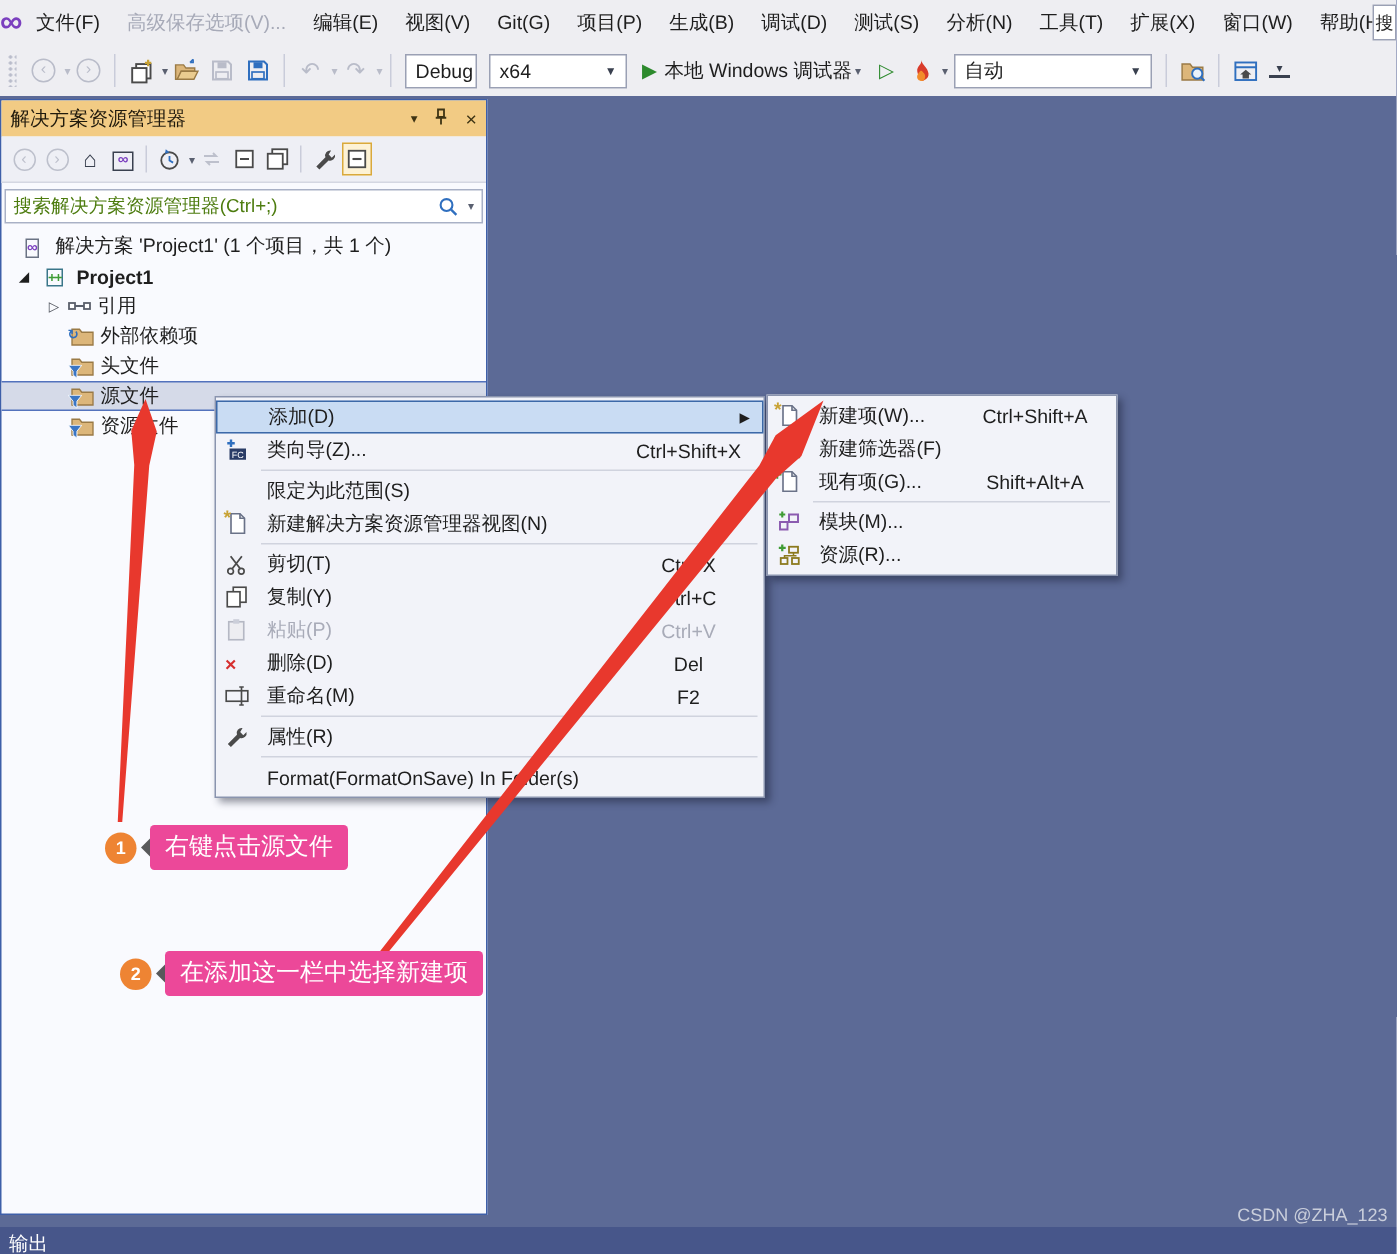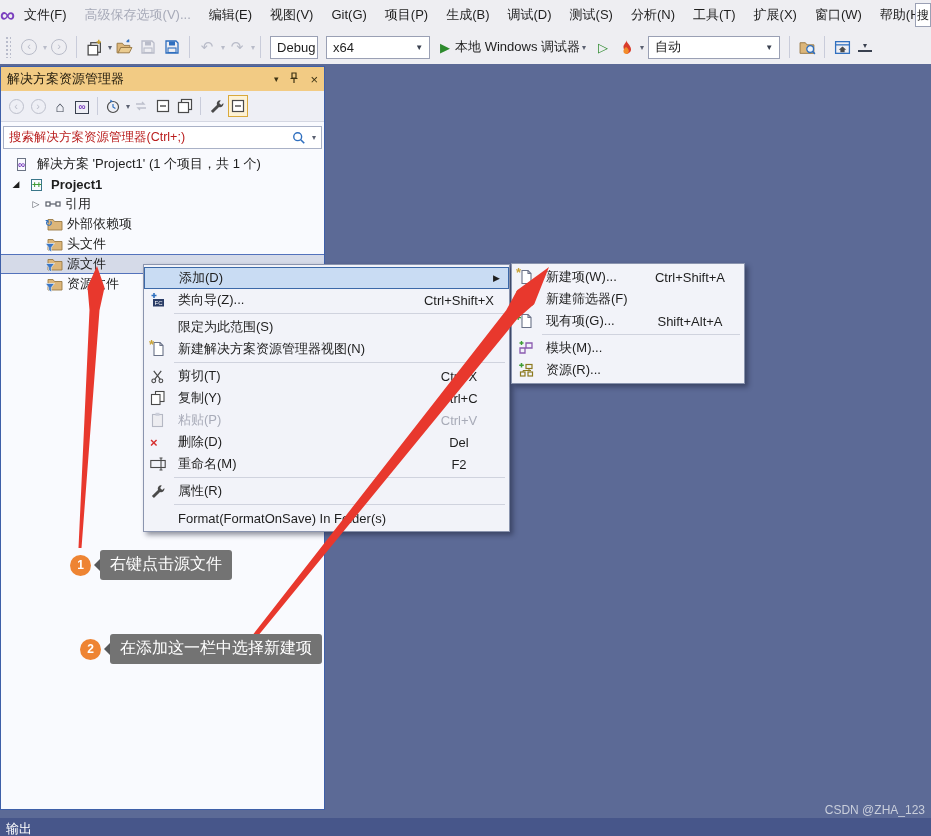--- a/index.html
+++ b/index.html
@@ -45,21 +45,21 @@
     font-size:13px; color:#201A0D; }
   .panel-title .pt-icons { margin-left:auto; display:flex; align-items:center; gap:10px; color:#3E3414; }
   .panel-toolbar { height:31px; background:#EEEFF5; border-bottom:1px solid #D4D7E2; display:flex;
     align-items:center; padding:0 4px; color:#39404F; }
   .ptb-btn { display:flex; align-items:center; justify-content:center; min-width:20px; height:22px; margin:0 1px; }
   .ptb-btn.gray { color:#BDC0CC; }
   .ptb-sep { width:1px; height:18px; background:#C9CCDA; margin:0 4px; }
   .ptb-active { border:1px solid #D9A93C; background:#FDF2D5; }
   .search-row { margin:4px 2px 2px 2px; height:23px; background:#FFFFFF; border:1px solid #A9B1C6;
     display:flex; align-items:center; padding:0 5px; }
-  .search-text { font-size:12.5px; color:#b91c1c; flex:1; white-space:nowrap; overflow:hidden; }
+  .search-text { font-size:12.5px; color:#4d7c0f; flex:1; white-space:nowrap; overflow:hidden; }
   .search-icons { display:flex; align-items:center; gap:4px; }
 
   .tree { padding-top:3px; font-size:13px; color:#1E1E1E; }
   .tree-row { height:20px; display:flex; align-items:center; position:relative; white-space:nowrap; }
   .tw { display:inline-block; text-align:center; }
   .chev { width:14px; font-size:9px; color:#52565F; }
   .chev.open { color:#1E1E1E; }
   .tree-label { margin-left:4px; }
   .tree-row.selected { background:#D5DAE8; border-top:1px solid #5372BC; border-bottom:1px solid #5372BC; }
   .bold { font-weight:bold; }
@@ -85,21 +85,21 @@
   .mi.hl { background:#C9DCF3; border:1px solid #3C69A8; height:22px; }
   .mi .sub-arrow { position:absolute; right:8px; font-size:9px; color:#1E1E1E; }
   .mi-sep { height:1px; background:#D0D3DE; margin:2px 4px 2px 30px; }
   .red-x { color:#D62F2F; font-size:13px; font-weight:bold; }
 
   
   .overlay-svg { position:absolute; left:0; top:0; width:931px; height:836px; z-index:50; pointer-events:none; }
   .step { position:absolute; z-index:60; display:flex; align-items:center; }
   .step-circle { width:21px; height:21px; border-radius:50%; background:#EE8433; color:#FFFFFF;
     font-size:12px; font-weight:bold; display:flex; align-items:center; justify-content:center; flex:none; }
-  .step-bubble { position:relative; margin-left:9px; background:#737373; color:#FFFFFF; font-size:16px;
+  .step-bubble { position:relative; margin-left:9px; background:#ec4899; color:#FFFFFF; font-size:16px;
     padding:4px 10px 5px 10px; border-radius:3px; white-space:nowrap; }
   .step-bubble:before { content:""; position:absolute; left:-6px; top:50%; margin-top:-6px;
     border-top:6px solid transparent; border-bottom:6px solid transparent; border-right:6px solid #58595B; }
 
   
   .statusbar { position:absolute; left:0; top:818px; width:931px; height:18px; background:#47568A;
     color:#FFFFFF; font-size:13px; padding:2px 0 0 6px; z-index:6; }
   .watermark { position:absolute; right:6px; top:803px; color:#C9CEDB; font-size:12px; z-index:7;text-align:center; }
 </style>
 </head>
@@ -265,21 +265,21 @@
     <span class="tb-sep"></span>
     <span class="tb-btn gray" style="font-size:15px">↶</span>
     <span class="dd gray">▾</span>
     <span class="tb-btn gray" style="font-size:15px">↷</span>
     <span class="dd gray">▾</span>
     <span class="tb-sep"></span>
     <span class="combo" style="width:48px">
       <span>Debug</span>
       <span class="combo-arrow">▼</span>
     </span>
-    <span class="combo" style="width:104px">
+    <span class="combo" style="width:92px">
       <span>x64</span>
       <span class="combo-arrow">▼</span>
     </span>
     <span class="run-btn">
       <span class="play">▶</span>
       <span>本地 Windows 调试器</span>
       <span class="dd">▾</span>
     </span>
     <span class="play-outline">▷</span>
     <span class="tb-btn">

